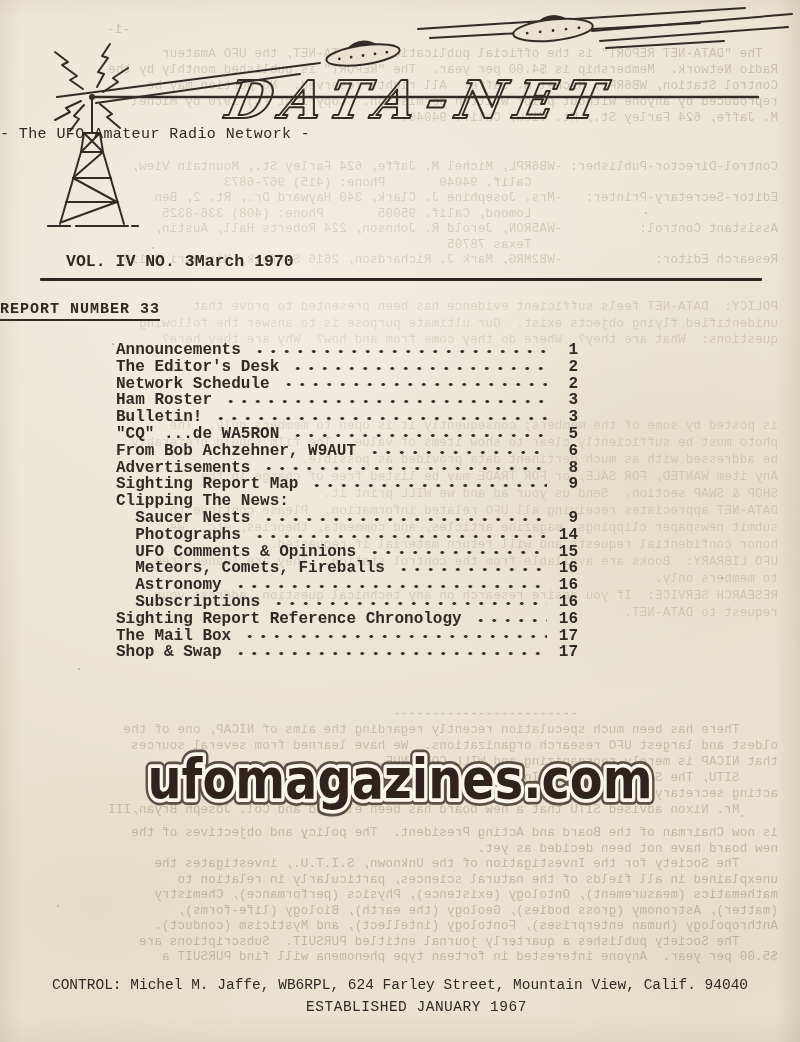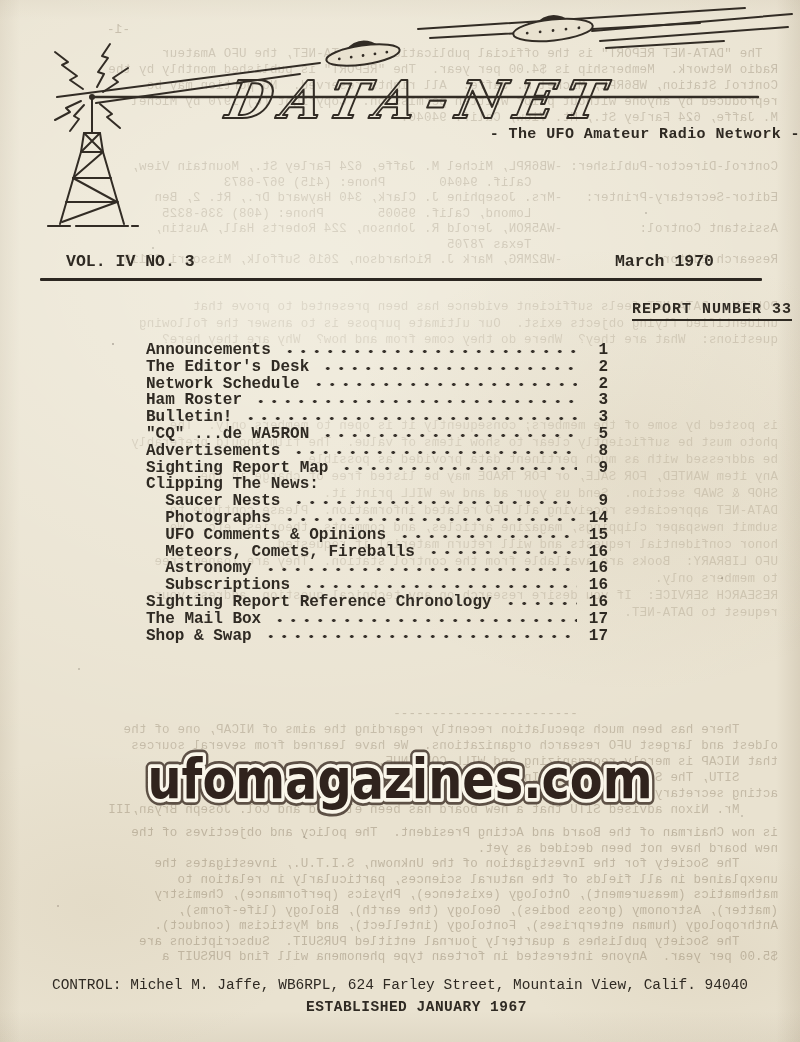--- a/index.html
+++ b/index.html
@@ -38,58 +38,58 @@
   .gb2{left:30px;top:160px;width:748px;line-height:15.5px;}
   .gb3{left:30px;top:299px;width:748px;line-height:16.5px;opacity:.30;}
   .gb4{left:30px;top:418px;width:748px;line-height:17px;opacity:.27;}
   .gb5{left:30px;top:706px;width:748px;opacity:.36;}
   .gb6{left:30px;top:826px;width:748px;line-height:15.5px;opacity:.40;}
   .ghost-pg{left:60px;top:22px;width:70px;opacity:.45;}
 
   
   .header-art{position:absolute;left:0;top:0;z-index:2;}
   .subtitle{
-    position:absolute;left:0;right:0;top:126px;z-index:3;text-align:right;
-    font-weight:bold;font-size:15px;letter-spacing:.4px;
+    position:absolute;left:0;right:0;top:126px;z-index:3;text-align:left;
+    font-weight:normal;font-size:15px;letter-spacing:.4px;
   }
   .vol-row{
     position:absolute;left:66px;right:86px;top:252px;z-index:3;
-    display:flex;justify-content:space-between;
+    display:flex;
     font-weight:bold;font-size:16.5px;
   }
   .rule{position:absolute;left:40px;top:278px;width:722px;height:3px;background:#2c2721;z-index:3;border-radius:1px;}
 
   
   .toc-title{
-    position:absolute;left:0;right:8px;top:301px;z-index:3;text-align:right;
-    font-weight:bold;font-size:15px;letter-spacing:1px;padding-left:12px;
+    position:absolute;left:0;right:8px;top:301px;z-index:3;text-align:left;
+    font-weight:bold;font-size:15px;letter-spacing:1px;
   }
   .toc-title span{border-bottom:2px solid #2f2a23;padding-bottom:1px;}
-  .toc{position:absolute;left:146px;top:341px;width:462px;z-index:3;
+  .toc{position:absolute;left:116px;top:341px;width:462px;z-index:3;
     font-weight:bold;font-size:16px;}
   .toc-row{display:flex;align-items:baseline;height:16.8px;}
   .toc-label{white-space:pre;}
   .toc-row.indent .toc-label{padding-left:2ch;}
   .dots{flex:1;height:5px;align-self:flex-end;margin:0 10px 4px 10px;
     background-image:radial-gradient(circle,#36302a 1.5px,rgba(0,0,0,0) 1.9px);
     background-size:13.5px 5px;background-repeat:repeat-x;background-position:2px center;}
   .toc-row.nopage .dots{background:none;}
   .toc-page{width:2.2ch;text-align:right;white-space:pre;}
 
   
   .watermark{position:absolute;left:130px;top:741px;width:540px;height:80px;z-index:5;}
 
   
   .control-line{
     position:absolute;left:0;right:0;top:977px;z-index:3;text-align:center;
     font-weight:normal;font-size:14.5px;
   }
   .established-line{
     position:absolute;left:0;right:0;top:999px;z-index:3;text-align:center;
-    font-weight:bold;font-size:14.5px;letter-spacing:.5px;margin-left:33px;
+    font-weight:normal;font-size:14.5px;letter-spacing:.5px;margin-left:33px;
   }
 </style>
 </head>
 <body>
 
 <div class="page">
 
   <div class="ghost ghost-pg">-1-</div>
   <div class="ghost gb1"><div class="gl">  The "DATA-NET REPORT" is the official publication of DATA-NET, the UFO Amateur</div><div class="gl">Radio Network.  Membership is $4.00 per year.  The "REPORT" is published monthly by the</div><div class="gl">Control Station, WB6RPL, Michel M. Jaffe.  All rights reserved.  No portion may be</div><div class="gl">reproduced by anyone without prior written permission.  Copyright (C) 1970 by Michel</div><div class="gl">M. Jaffe, 624 Farley St., Mt. View, Calif. 94040.</div></div>
   <div class="ghost gb2"><div class="gl">Control-Director-Publisher: -WB6RPL, Michel M. Jaffe, 624 Farley St., Mountain View,</div><div class="gl">                                Calif. 94040       Phone: (415) 967-6873</div><div class="gl">Editor-Secretary-Printer:   -Mrs. Josephine J. Clark, 340 Hayward Dr., Rt. 2, Ben</div><div class="gl">                                Lomond, Calif. 95005       Phone: (408) 336-8325</div><div class="gl">Assistant Control:          -WA5RON, Jerold R. Johnson, 224 Roberts Hall, Austin,</div><div class="gl">                                Texas 78705</div><div class="gl">Research Editor:            -WB2MRG, Mark J. Richardson, 2616 Suffolk, Missouri 63119</div></div>
@@ -203,20 +203,25 @@
         <span class="dots"></span>
         <span class="toc-page">3</span>
       </div>
 
       <div class="toc-row">
         <span class="toc-label">"CQ" ...de WA5RON</span>
         <span class="dots"></span>
         <span class="toc-page">5</span>
       </div>
 
+      <div class="toc-row">
+        <span class="toc-label">From Bob Achzehner, W9AUT</span>
+        <span class="dots"></span>
+        <span class="toc-page">6</span>
+      </div>
 
       <div class="toc-row">
         <span class="toc-label">Advertisements</span>
         <span class="dots"></span>
         <span class="toc-page">8</span>
       </div>
 
       <div class="toc-row">
         <span class="toc-label">Sighting Report Map</span>
         <span class="dots"></span>

